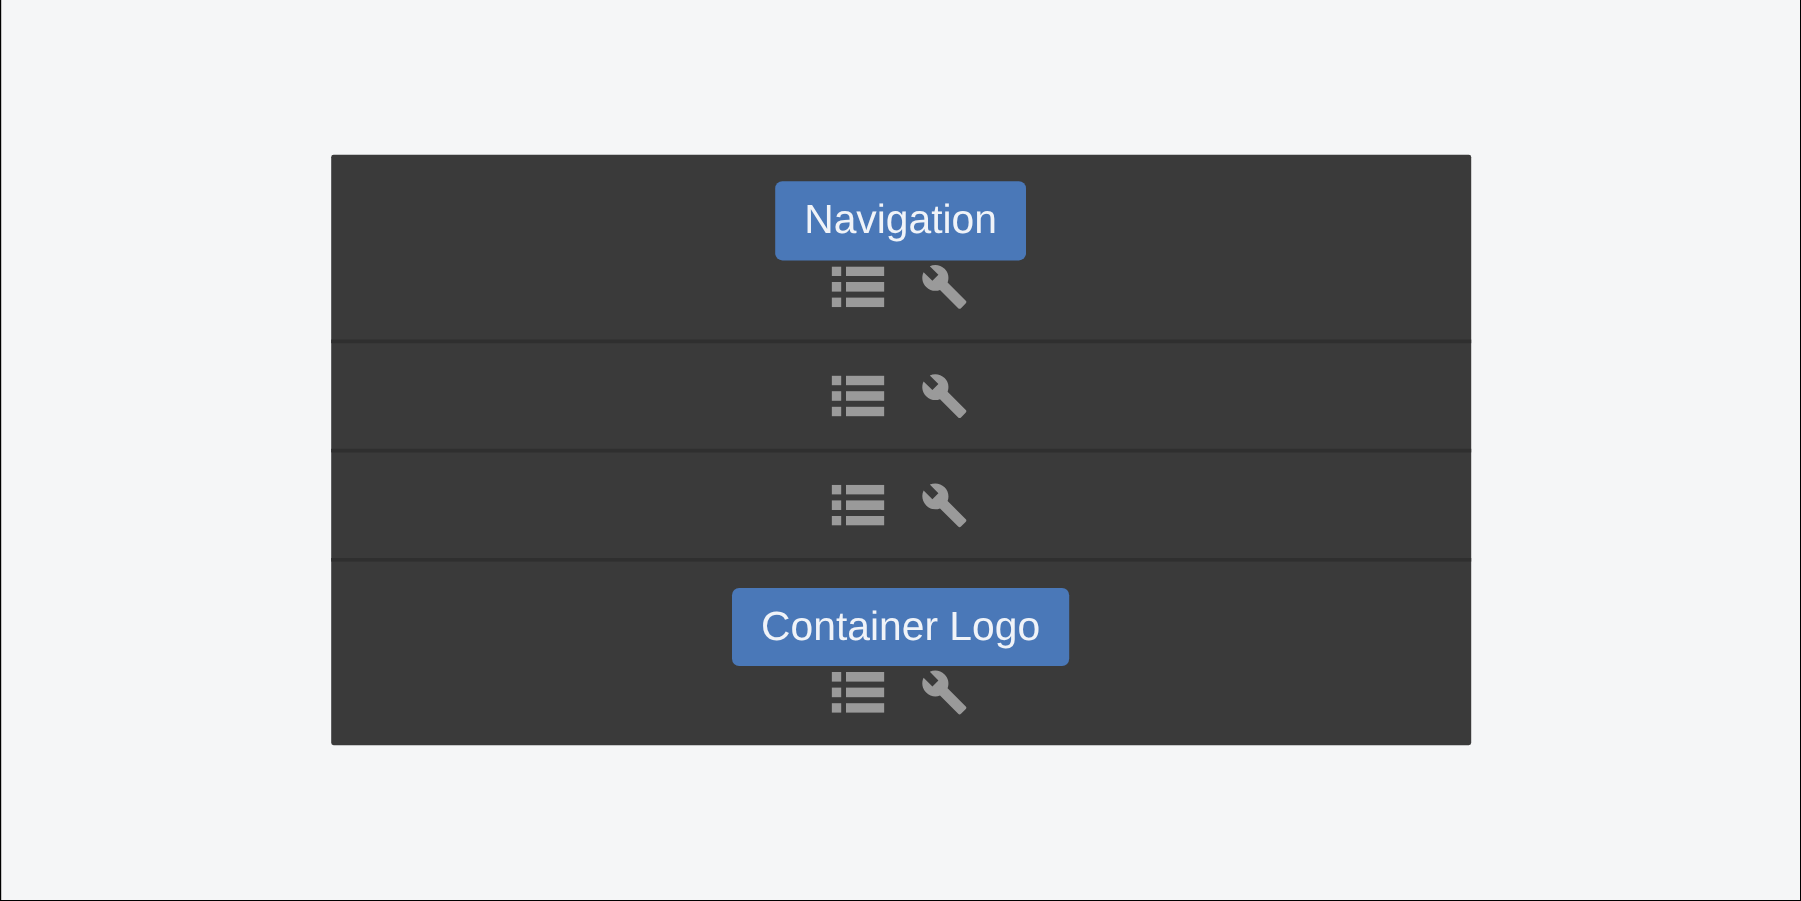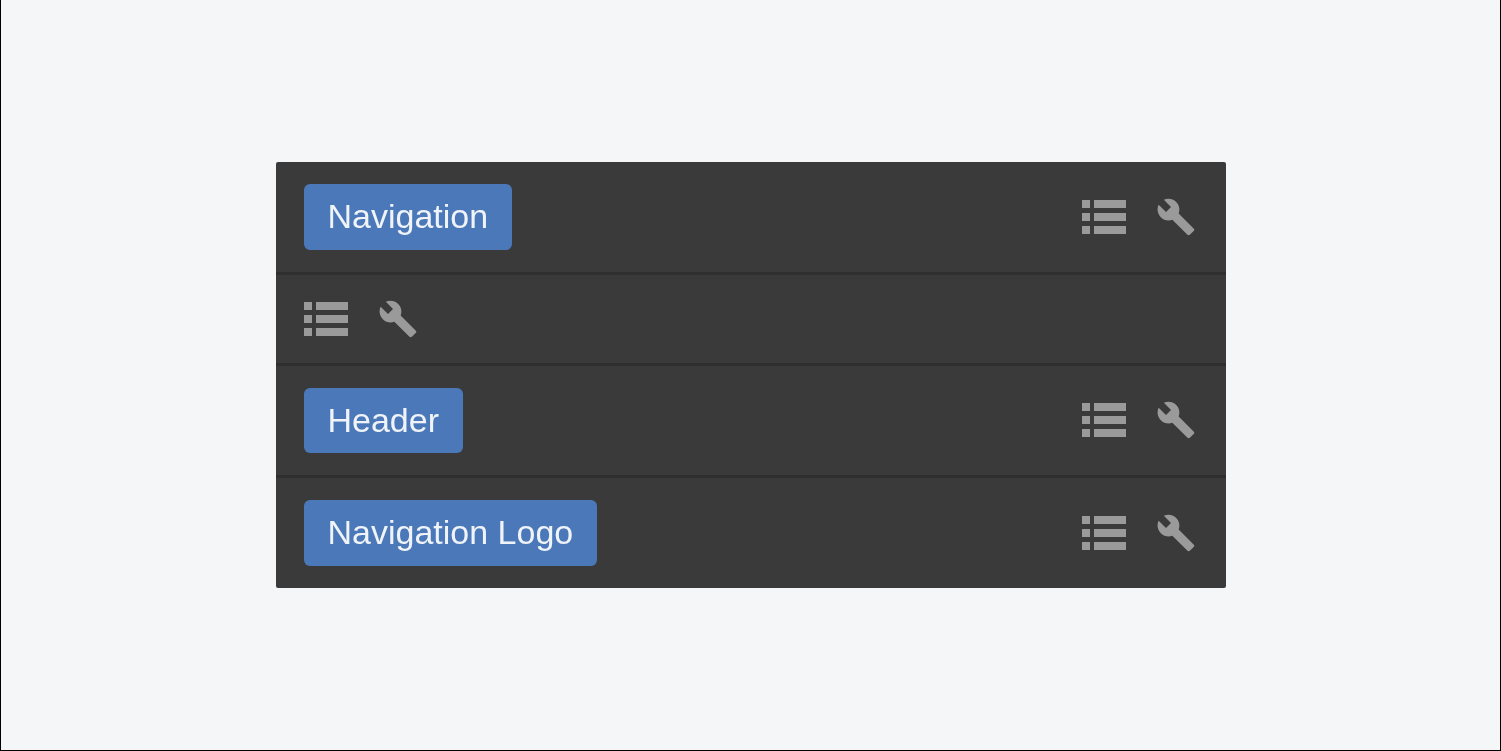--- a/index.html
+++ b/index.html
@@ -18,20 +18,21 @@
     background: #3a3a3a;
     border-radius: 2px;
   }
   .row {
     display: flex;
     align-items: center;
     justify-content: space-between;
     padding: 22px 28px;
     border-bottom: 3px solid #2f2f2f;
     position: relative;
+    flex-direction: column;
   }
   .row:last-child { border-bottom: none; }
   .tag {
     display: inline-block;
     background: #4a78b8;
     color: #f0f3f8;
     font-size: 34px;
     font-weight: 400;
     padding: 14px 24px;
     border-radius: 6px;
@@ -94,42 +95,41 @@
       </span>
       <span class="icon-btn">
         <svg class="wrench-glyph" width="40" height="40" viewBox="0 0 24 24">
           <path d="M22.7 19l-9.1-9.1c.9-2.3.4-5-1.5-6.9-2-2-5-2.4-7.4-1.3L9 6 6 9 1.6 4.7C.4 7.1.9 10.1 2.9 12.1c1.9 1.9 4.6 2.4 6.9 1.5l9.1 9.1c.4.4 1 .4 1.4 0l2.3-2.3c.5-.4.5-1.1.1-1.4z"></path>
         </svg>
       </span>
     </div>
   </div>
 
   <div class="row">
-    <span class="tag">Header</span>
     <div class="actions">
       <span class="icon-btn">
         <svg class="list-glyph" width="44" height="34" viewBox="0 0 44 34">
           <rect x="0" y="0" width="8" height="8"></rect>
           <rect x="12" y="0" width="32" height="8"></rect>
           <rect x="0" y="13" width="8" height="8"></rect>
           <rect x="12" y="13" width="32" height="8"></rect>
           <rect x="0" y="26" width="8" height="8"></rect>
           <rect x="12" y="26" width="32" height="8"></rect>
         </svg>
       </span>
       <span class="icon-btn">
         <svg class="wrench-glyph" width="40" height="40" viewBox="0 0 24 24">
           <path d="M22.7 19l-9.1-9.1c.9-2.3.4-5-1.5-6.9-2-2-5-2.4-7.4-1.3L9 6 6 9 1.6 4.7C.4 7.1.9 10.1 2.9 12.1c1.9 1.9 4.6 2.4 6.9 1.5l9.1 9.1c.4.4 1 .4 1.4 0l2.3-2.3c.5-.4.5-1.1.1-1.4z"></path>
         </svg>
       </span>
     </div>
   </div>
 
   <div class="row">
-    <span class="tag">Navigation Logo</span>
+    <span class="tag">Container Logo</span>
     <div class="actions">
       <span class="icon-btn">
         <svg class="list-glyph" width="44" height="34" viewBox="0 0 44 34">
           <rect x="0" y="0" width="8" height="8"></rect>
           <rect x="12" y="0" width="32" height="8"></rect>
           <rect x="0" y="13" width="8" height="8"></rect>
           <rect x="12" y="13" width="32" height="8"></rect>
           <rect x="0" y="26" width="8" height="8"></rect>
           <rect x="12" y="26" width="32" height="8"></rect>
         </svg>

